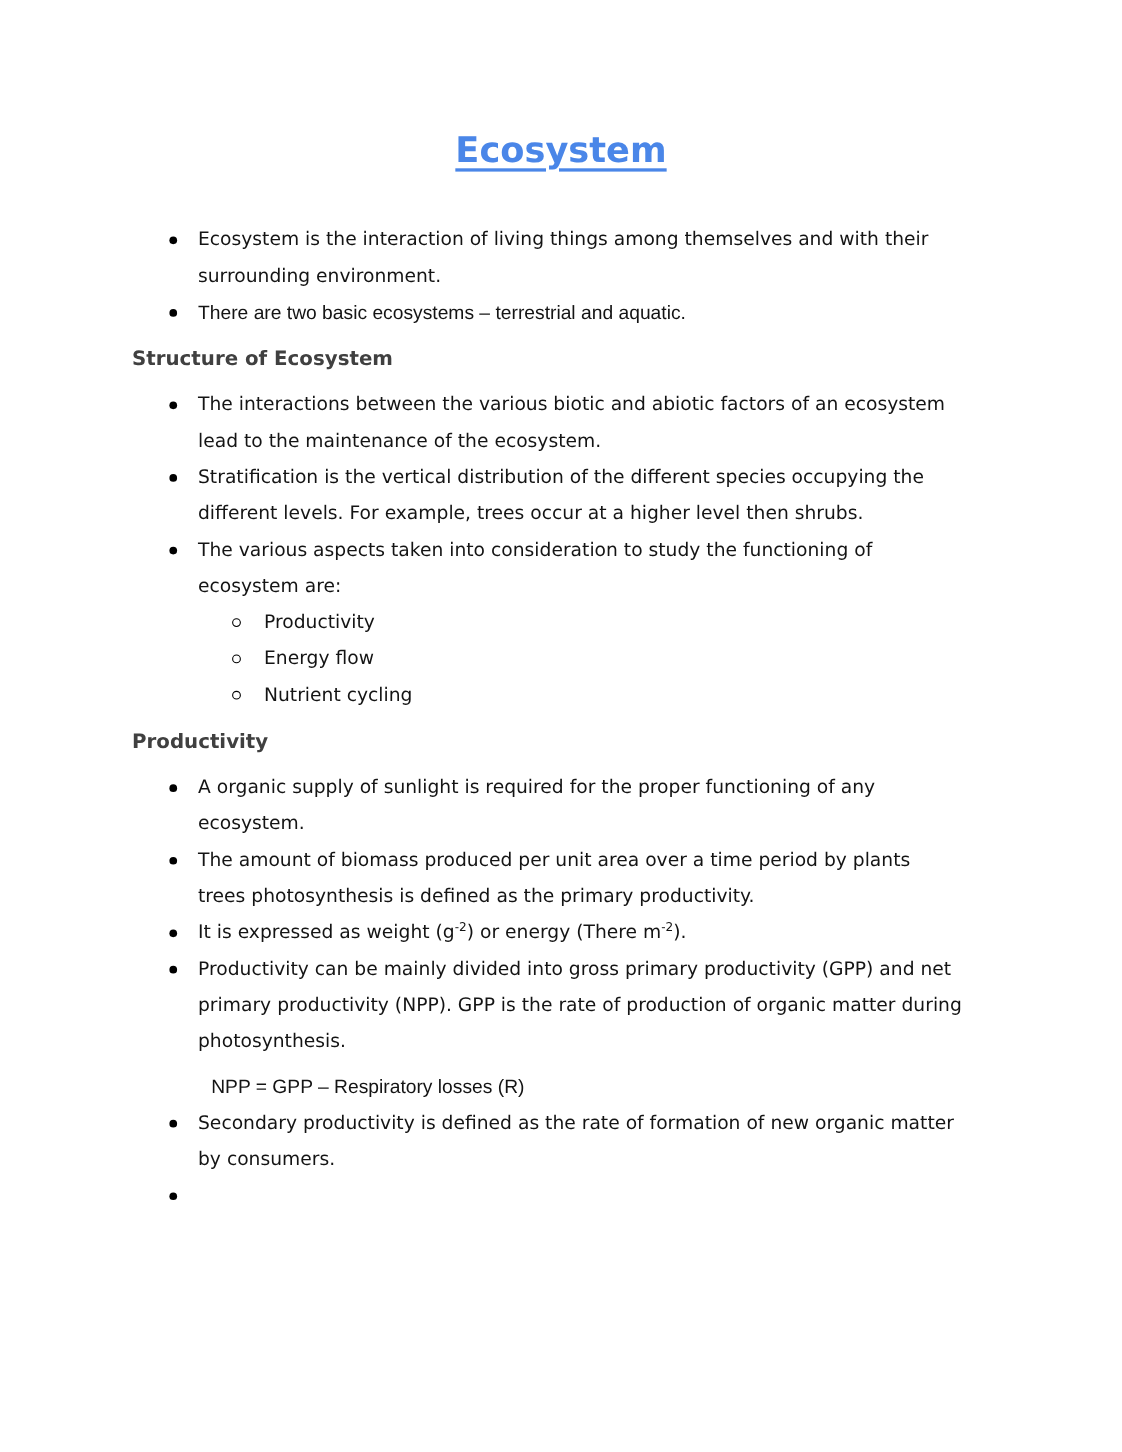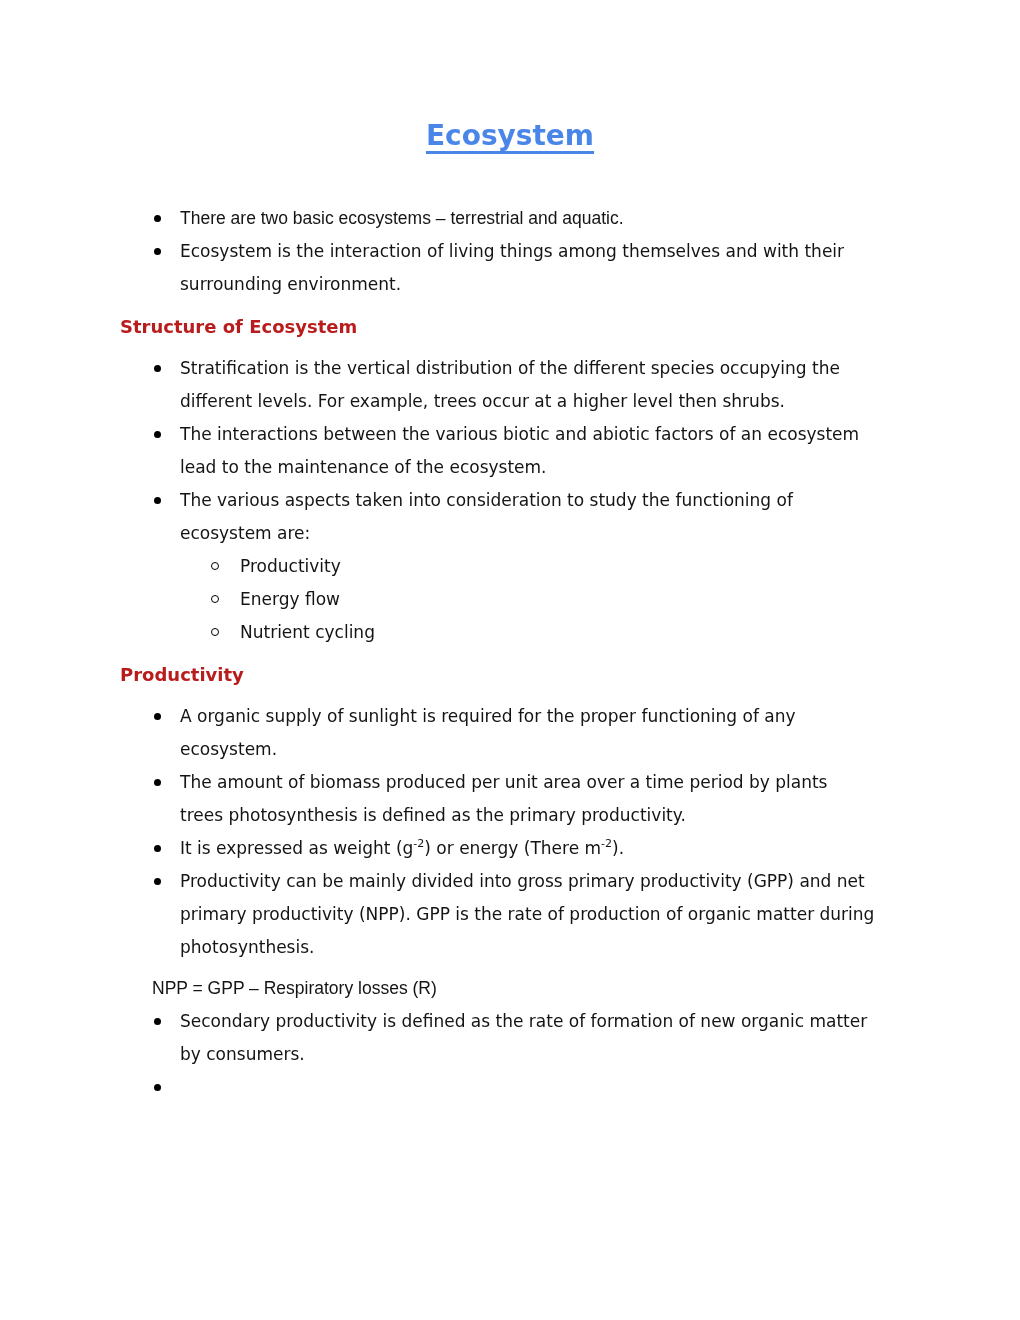--- a/index.html
+++ b/index.html
@@ -10,21 +10,21 @@
     margin: 0 auto;
     background: #ffffff;
     box-sizing: border-box;
     padding: 0 120px 40px 120px;
     font-family: "DejaVu Sans", sans-serif;
     color: #141414;
   }
   .doc-title {
     margin: 116px 0 0 0;
     text-align: center;
-    font-size: 28px;
+    font-size: 32px;
     line-height: 40px;
     font-weight: bold;
     color: #4a86e8;
     text-decoration: underline;
     text-decoration-thickness: 3px;
     text-underline-offset: 6px;
   }
   .content { margin-top: 46px; }
   .block { font-size: 17px; line-height: 33px; }
   .bullet { display: flex; align-items: flex-start; }
@@ -48,56 +48,56 @@
     border: 1.7px solid #000000;
     width: 6px; height: 6px;
     top: 12px;
   }
   .btext { max-width: 695px; }
   .heading {
     font-size: 18px;
     font-weight: bold;
     line-height: 33px;
     margin: 9px 0;
-    color: #b91c1c;
+    color: #404040;
   }
   .narrowfont { font-family: "Liberation Sans", sans-serif; font-size: 17.5px; }
-  .formula { margin: 8px 0 0 32px; }
+  .formula { margin: 8px 0 0 72px; }
   sup { font-size: 11px; line-height: 0; }
   b { font-weight: normal; }
 </style>
 </head>
 <body>
 
 <div class="page">
 
   <h1 class="doc-title">Ecosystem</h1>
 
   <div class="content">
 
     <div class="block bullet">
       <span class="marker"></span>
-      <span class="btext narrowfont">There are two basic ecosystems – terrestrial and aquatic.</span>
+      <span class="btext">Ecosystem is the interaction of living things among themselves and with their surrounding environment.</span>
     </div>
 
     <div class="block bullet">
       <span class="marker"></span>
-      <span class="btext">Ecosystem is the interaction of living things among themselves and with their surrounding environment.</span>
+      <span class="btext narrowfont">There are two basic ecosystems – terrestrial and aquatic.</span>
     </div>
 
     <h2 class="heading">Structure of Ecosystem</h2>
 
     <div class="block bullet">
       <span class="marker"></span>
-      <span class="btext">Stratification is the vertical distribution of the different species occupying the different levels. For example, trees occur at a higher level then shrubs.</span>
+      <span class="btext">The interactions between the various biotic and abiotic factors of an ecosystem lead to the maintenance of the ecosystem.</span>
     </div>
 
     <div class="block bullet">
       <span class="marker"></span>
-      <span class="btext">The interactions between the various biotic and abiotic factors of an ecosystem lead to the maintenance of the ecosystem.</span>
+      <span class="btext">Stratification is the vertical distribution of the different species occupying the different levels. For example, trees occur at a higher level then shrubs.</span>
     </div>
 
     <div class="block bullet">
       <span class="marker"></span>
       <span class="btext">The various aspects taken into consideration to study the functioning of ecosystem are:</span>
     </div>
 
     <div class="block bullet sub">
       <span class="marker"></span>
       <span class="btext">Productivity</span>

